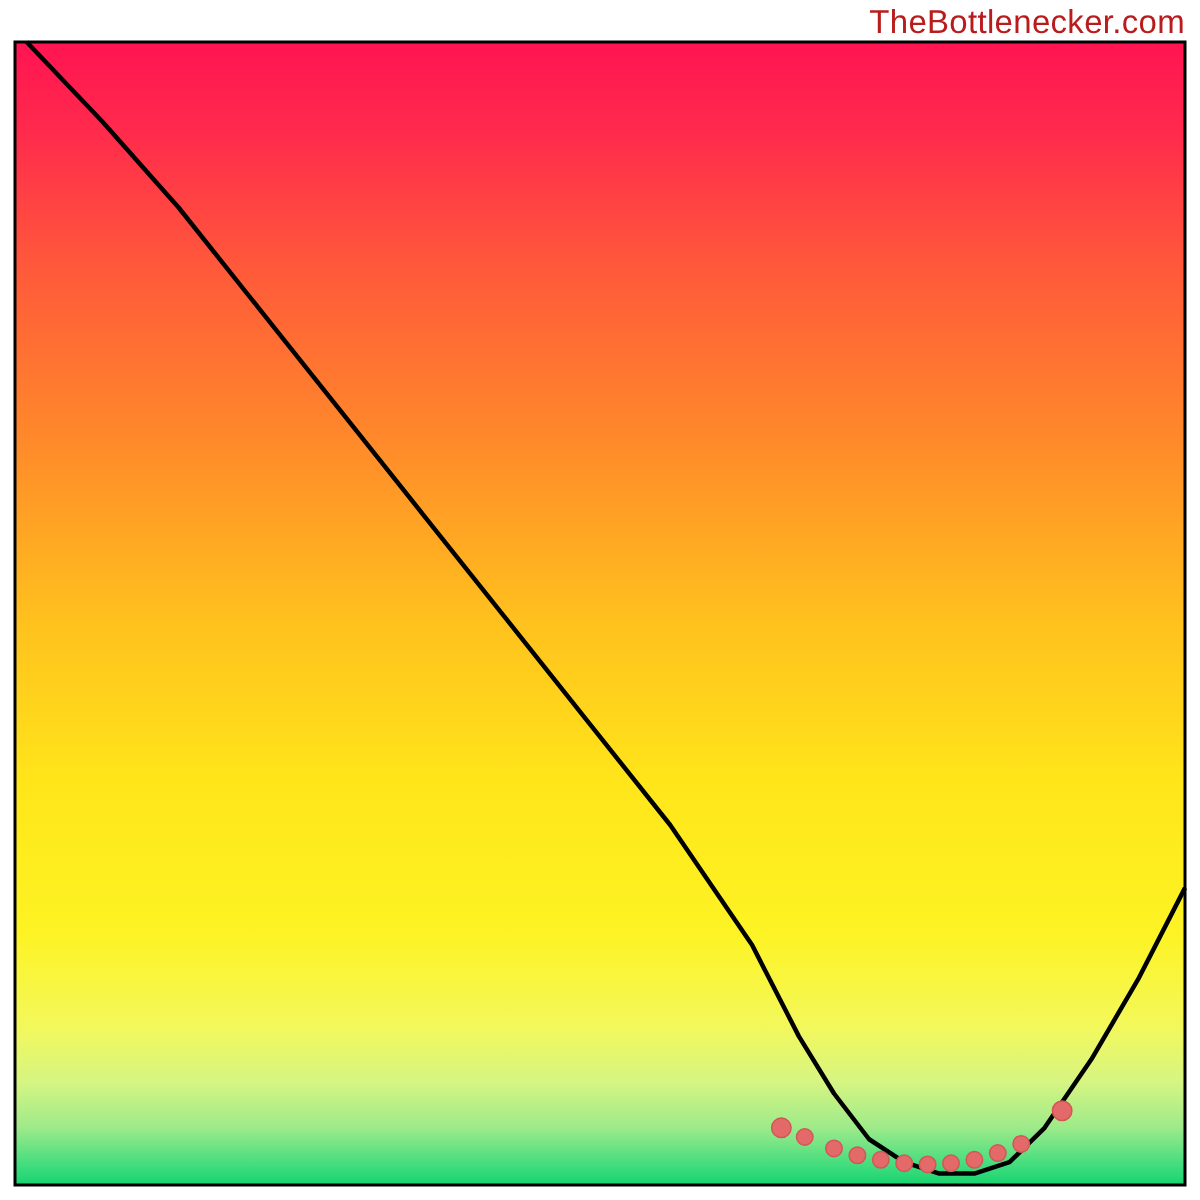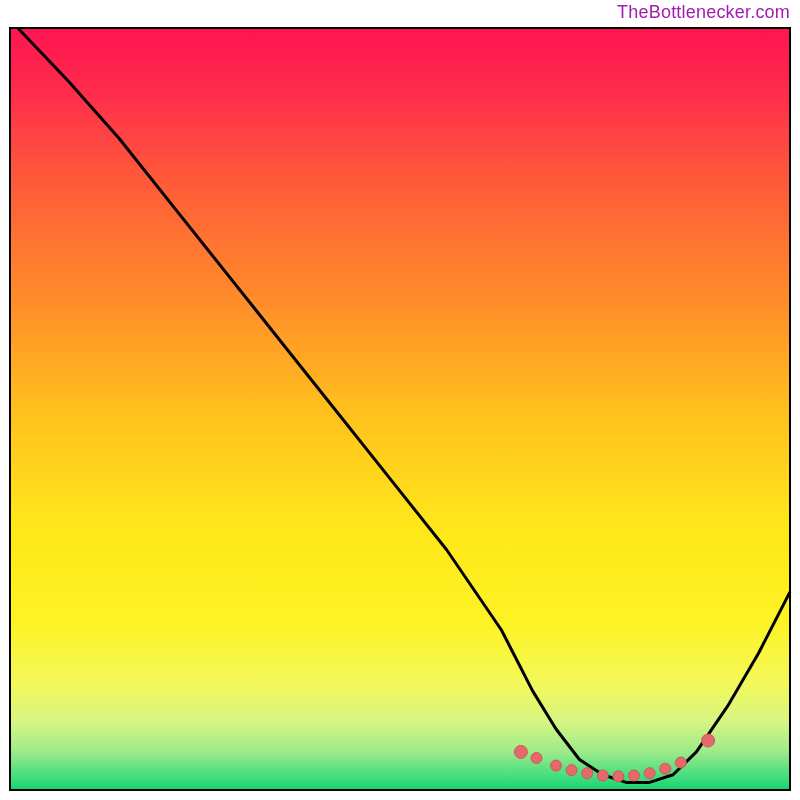--- a/index.html
+++ b/index.html
@@ -17,22 +17,22 @@
   }
   svg {
     position: absolute;
     left: 0;
     top: 0;
   }
   .watermark {
     position: absolute;
     top: 2px;
     right: 10px;
-    font-size: 18px;
-    color: #a21caf;
+    font-size: 22px;
+    color: #b91c1c;
     font-weight: 400;
     letter-spacing: 0.2px;
   }
 </style>
 </head>
 <body>
 
 <div class="stage">
 
   <svg viewBox="0 0 800 800" width="800" height="800">

